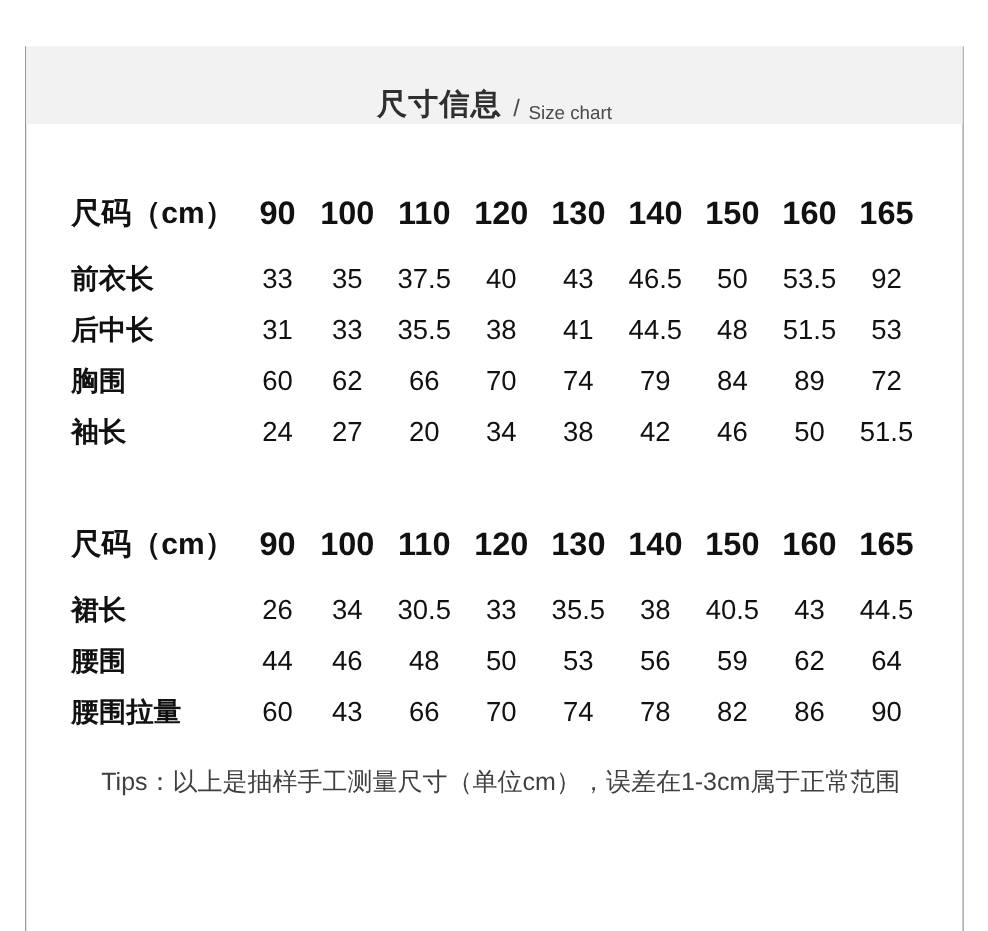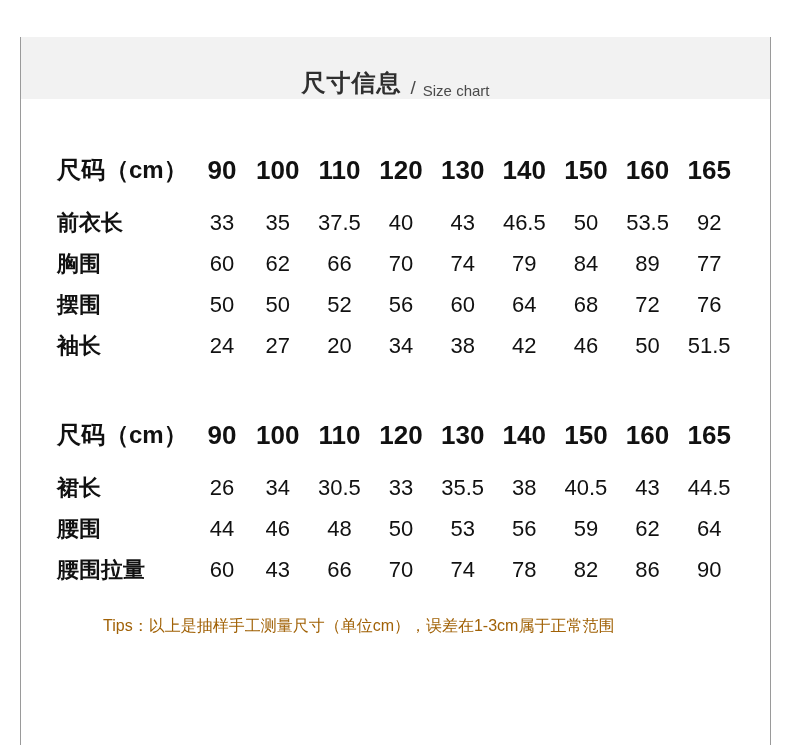--- a/index.html
+++ b/index.html
@@ -82,24 +82,24 @@
     text-align: left;
     font-weight: bold;
   }
   table.size-table tbody td { font-weight: normal; }
 
   col.c-label { width: 140px; }
   col.c-first { width: 50px; }
 
   .tips {
     margin-top: 28px;
-    margin-left: 46px;
-    font-size: 16px;
+    margin-left: 24px;
+    font-size: 20px;
     line-height: 16px;
-    color: #a16207;
+    color: #404040;
   }
 </style>
 </head>
 <body>
 
 <div class="page-frame">
 
   <div class="section-band">
     <span class="title-cn">尺寸信息</span>
     <span class="title-sep">/</span>
@@ -142,42 +142,42 @@
             <td>35</td>
             <td>37.5</td>
             <td>40</td>
             <td>43</td>
             <td>46.5</td>
             <td>50</td>
             <td>53.5</td>
             <td>92</td>
           </tr>
           <tr>
+            <th class="lbl">后中长</th>
+            <td>31</td>
+            <td>33</td>
+            <td>35.5</td>
+            <td>38</td>
+            <td>41</td>
+            <td>44.5</td>
+            <td>48</td>
+            <td>51.5</td>
+            <td>53</td>
+          </tr>
+          <tr>
             <th class="lbl">胸围</th>
             <td>60</td>
             <td>62</td>
             <td>66</td>
             <td>70</td>
             <td>74</td>
             <td>79</td>
             <td>84</td>
             <td>89</td>
-            <td>77</td>
-          </tr>
-          <tr>
-            <th class="lbl">摆围</th>
-            <td>50</td>
-            <td>50</td>
-            <td>52</td>
-            <td>56</td>
-            <td>60</td>
-            <td>64</td>
-            <td>68</td>
             <td>72</td>
-            <td>76</td>
           </tr>
           <tr>
             <th class="lbl">袖长</th>
             <td>24</td>
             <td>27</td>
             <td>20</td>
             <td>34</td>
             <td>38</td>
             <td>42</td>
             <td>46</td>

